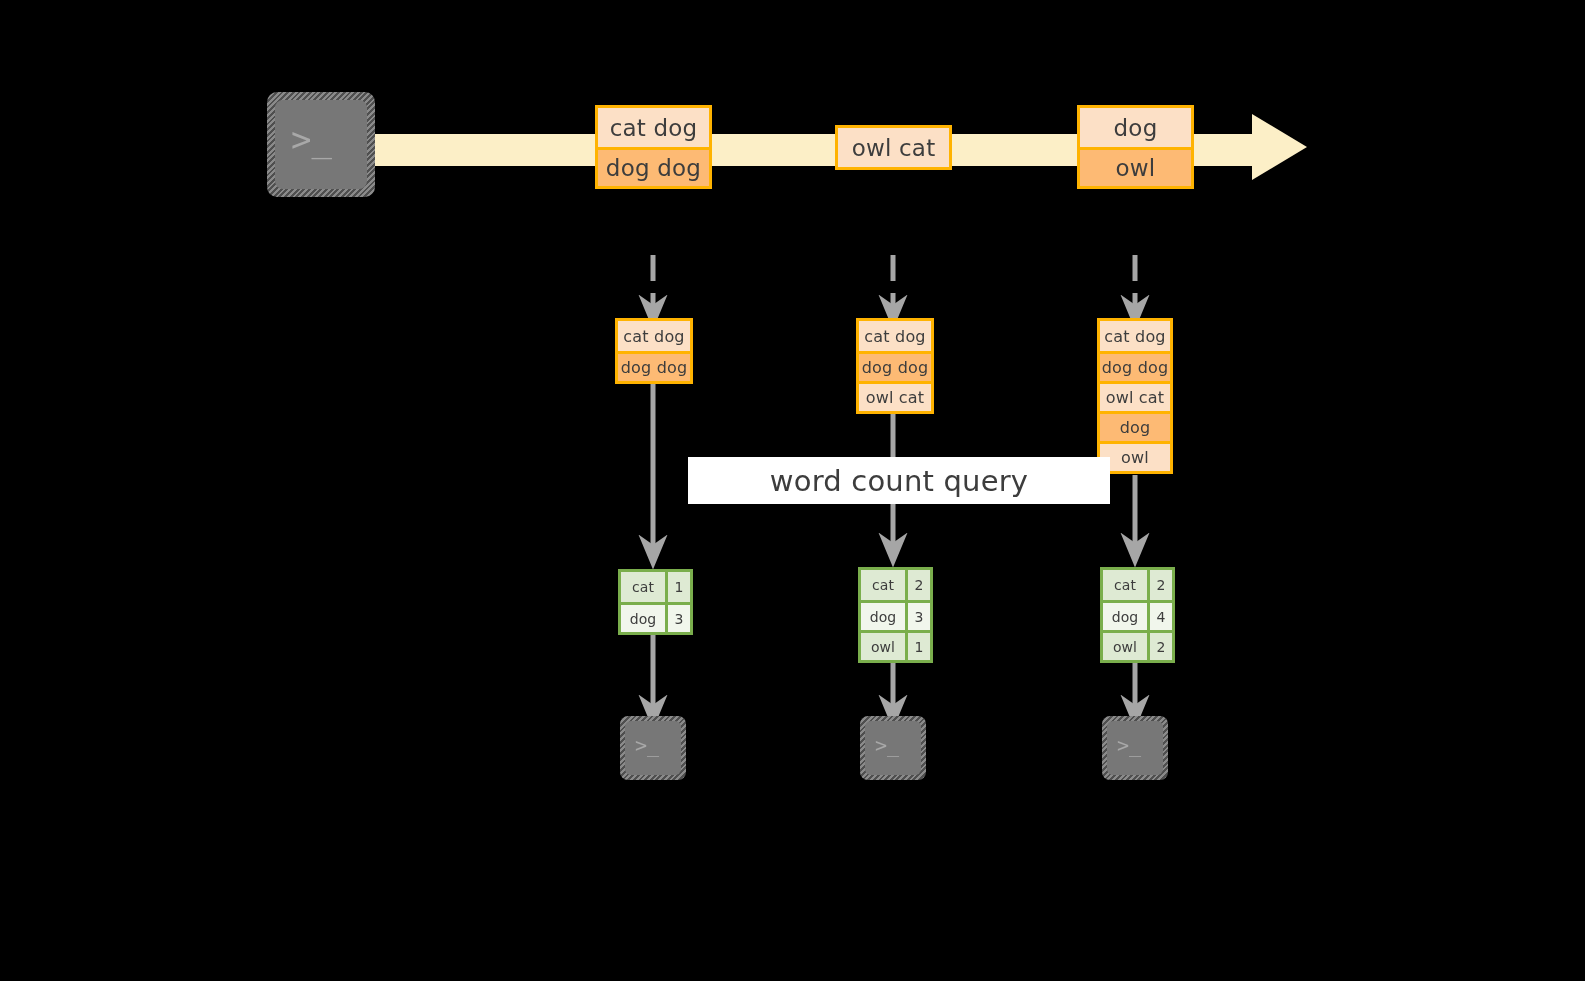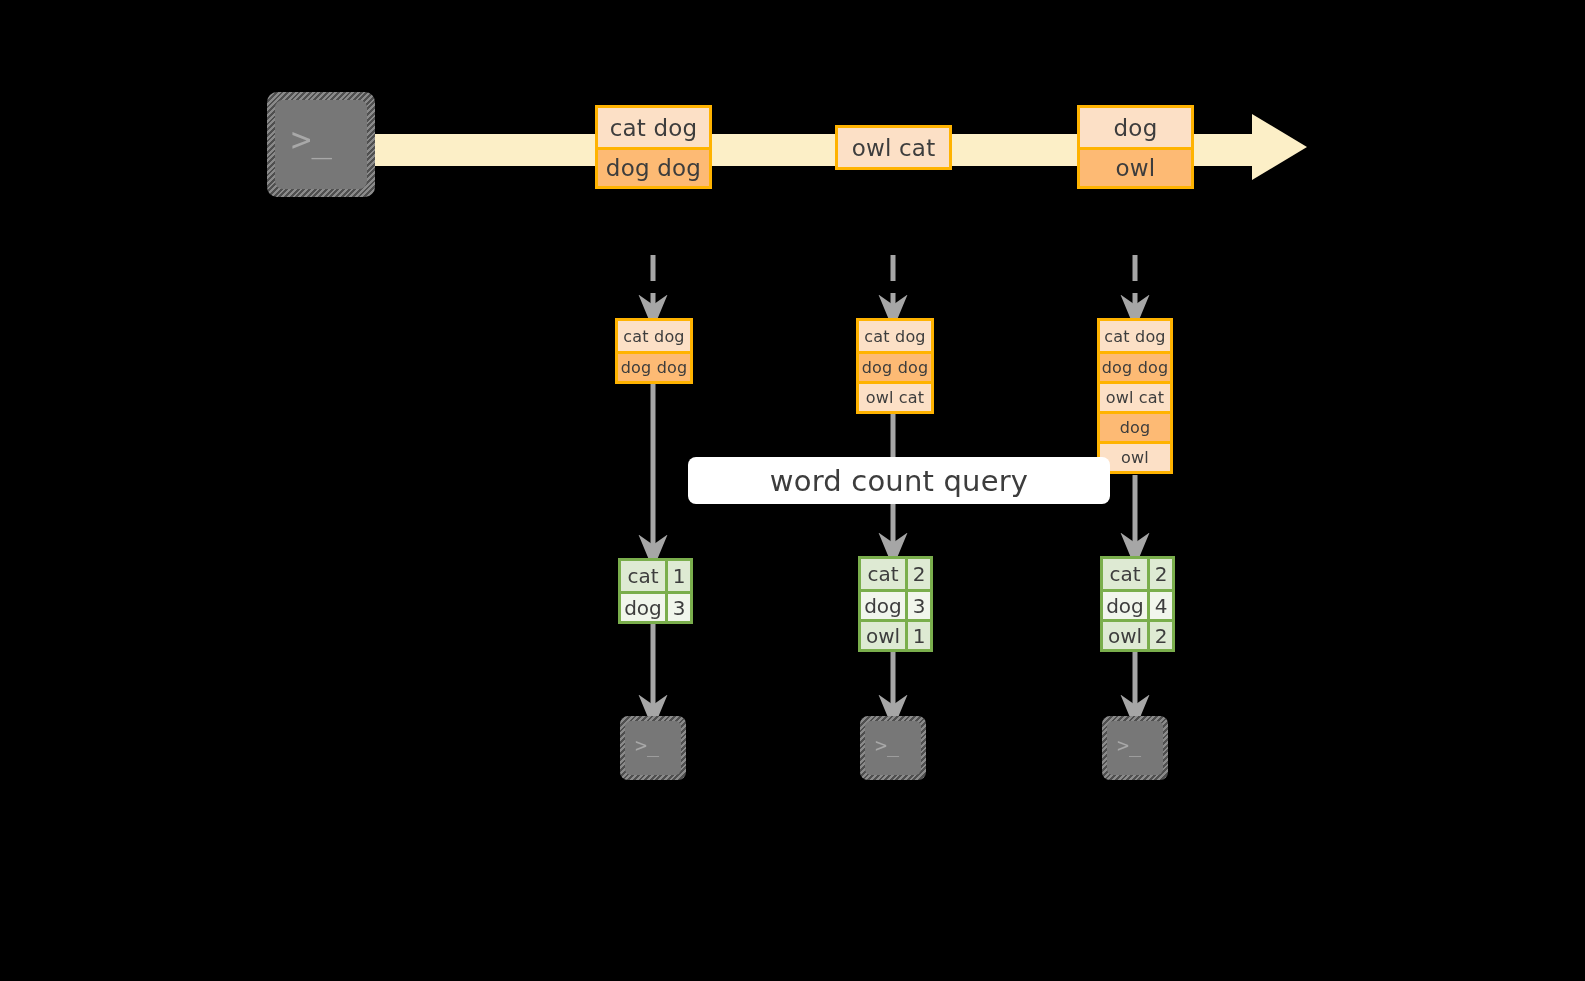--- a/index.html
+++ b/index.html
@@ -99,22 +99,23 @@
   .stack .rec-row { height: 30px; }
   .s1 { left: 615px; top: 318px; width: 78px; }
   .s2 { left: 856px; top: 318px; width: 78px; }
   .s3 { left: 1097px; top: 318px; width: 76px; }
 
   
   .result {
     position: absolute;
     box-sizing: border-box;
     border: 3px solid #7AAE4C;
-    font-size: 20px;
+    font-size: 14px;
     color: #3d3d3d;
+    margin-top: 11px;
   }
   .res-row {
     display: flex;
     height: 30px;
     box-sizing: border-box;
   }
   .res-row + .res-row { border-top: 3px solid #7AAE4C; }
   .res-row .k, .res-row .v {
     box-sizing: border-box;
     display: flex;
@@ -137,21 +138,20 @@
     top: 457px;
     width: 422px;
     height: 47px;
     background: #FFFFFF;
     display: flex;
     align-items: center;
     justify-content: center;
     font-size: 29px;
     color: #3d3d3d;
     letter-spacing: .2px;
-    border-radius: 8px;
   }
 
   
   .layer {
     position: absolute;
     left: 0; top: 0;
     width: 1585px;
     height: 981px;
     pointer-events: none;
   }

